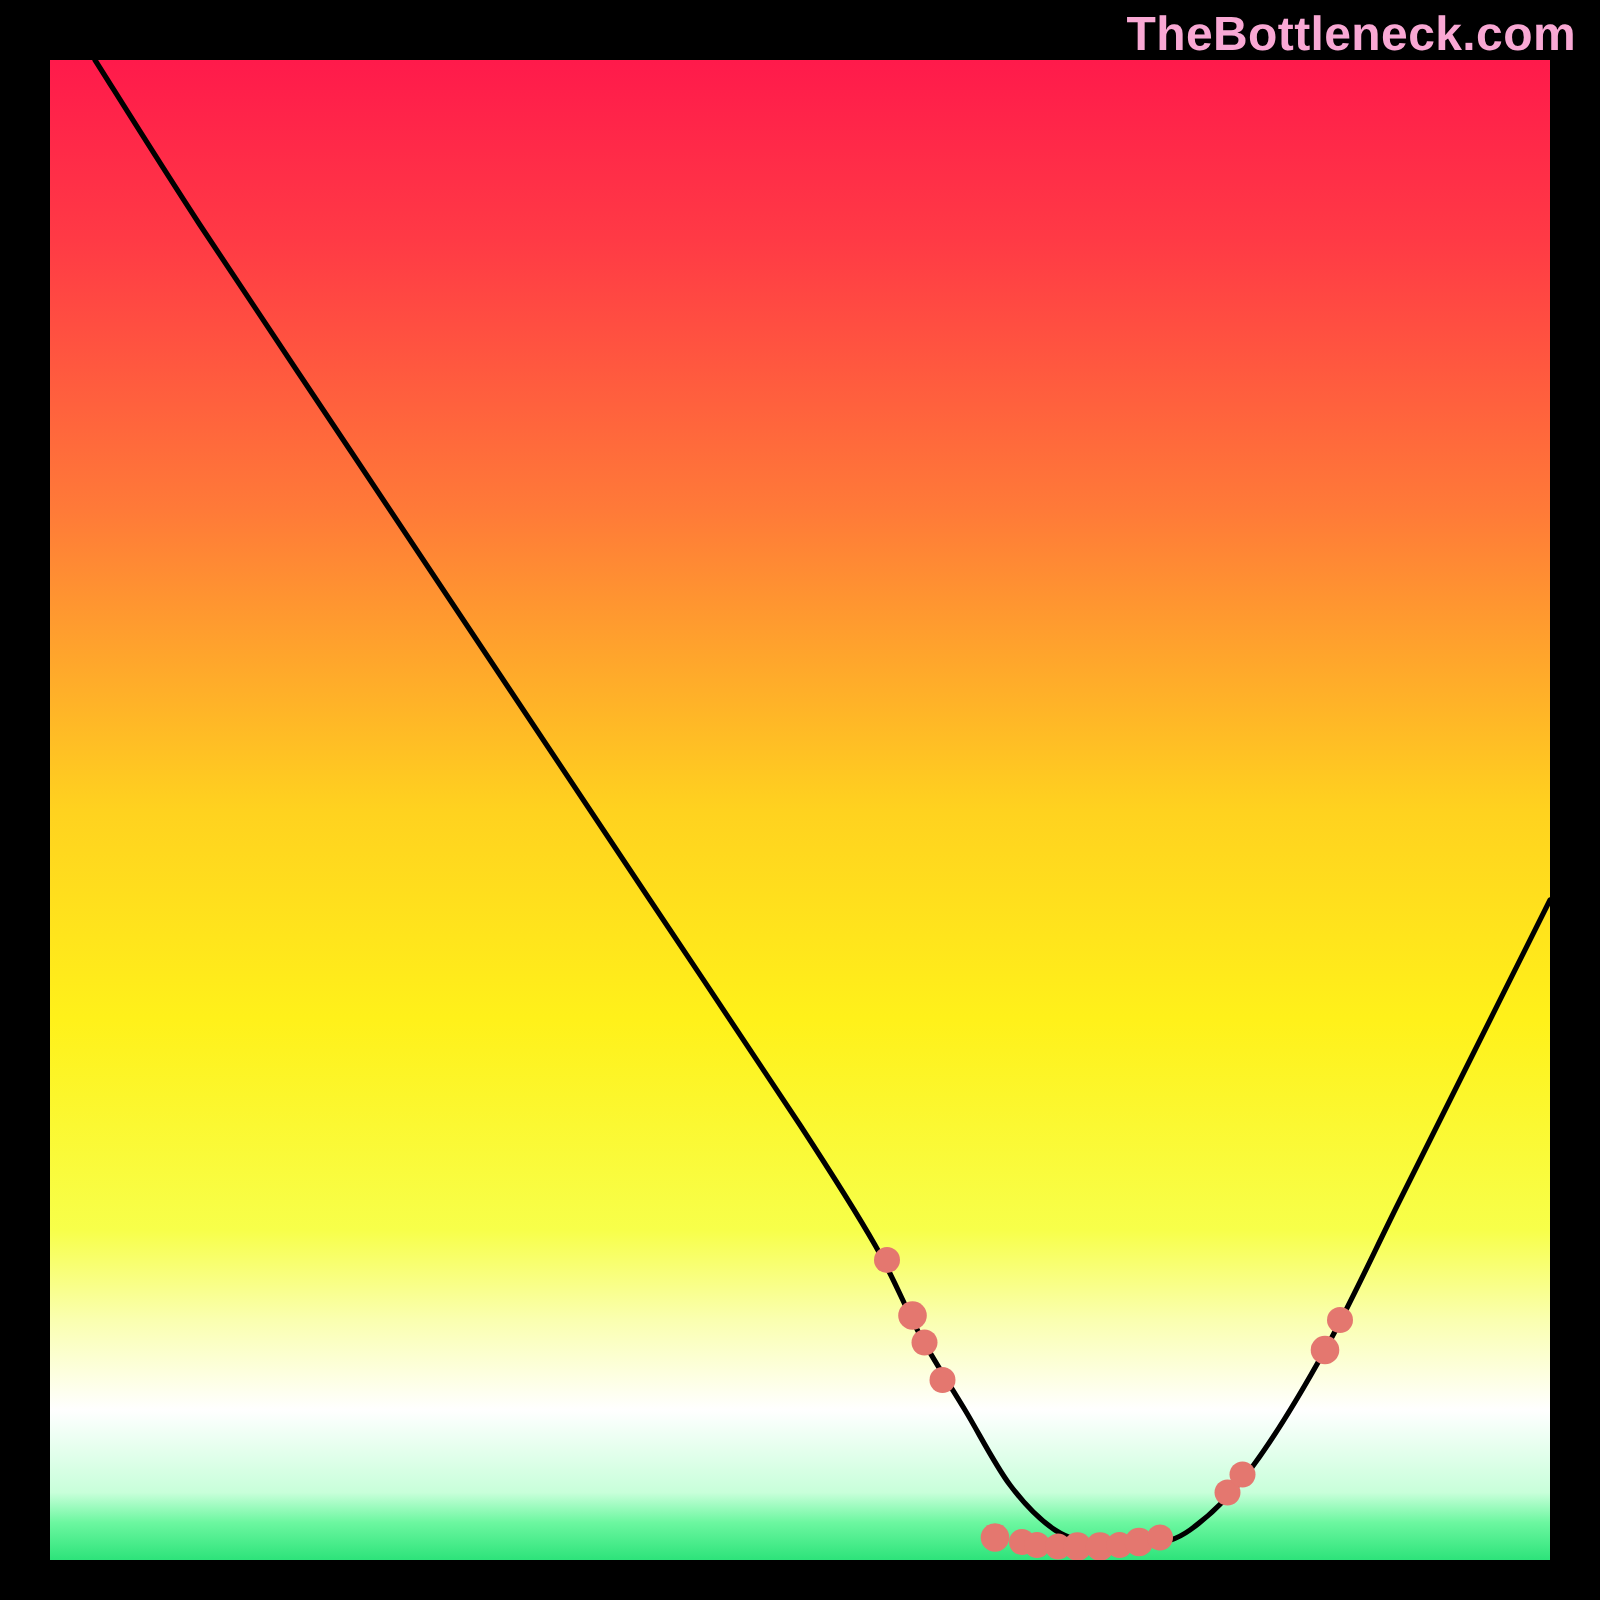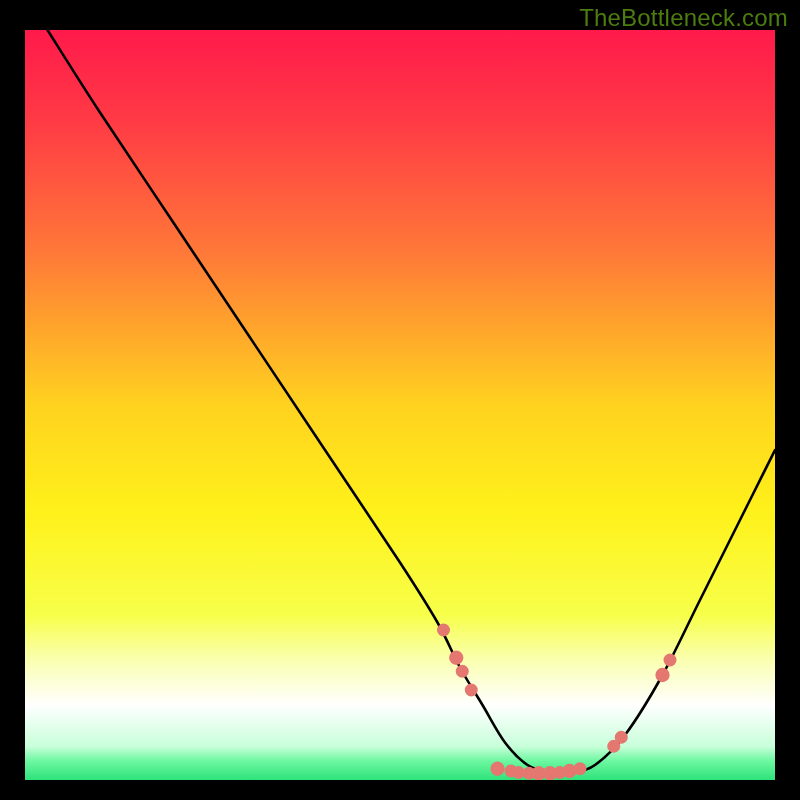--- a/index.html
+++ b/index.html
@@ -16,23 +16,23 @@
     left: 0;
     top: 0;
     width: 800px;
     height: 800px;
     background: #000;
   }
   .watermark {
     position: absolute;
     top: 4px;
     right: 12px;
-    color: #4d7c0f;
+    color: #f9a8d4;
     font-size: 24px;
-    font-weight: 400;
+    font-weight: 700;
     letter-spacing: 0.2px;
     user-select: none;
   }
   .plot-wrap {
     position: absolute;
     left: 25px;
     top: 30px;
     width: 750px;
     height: 750px;
   }

